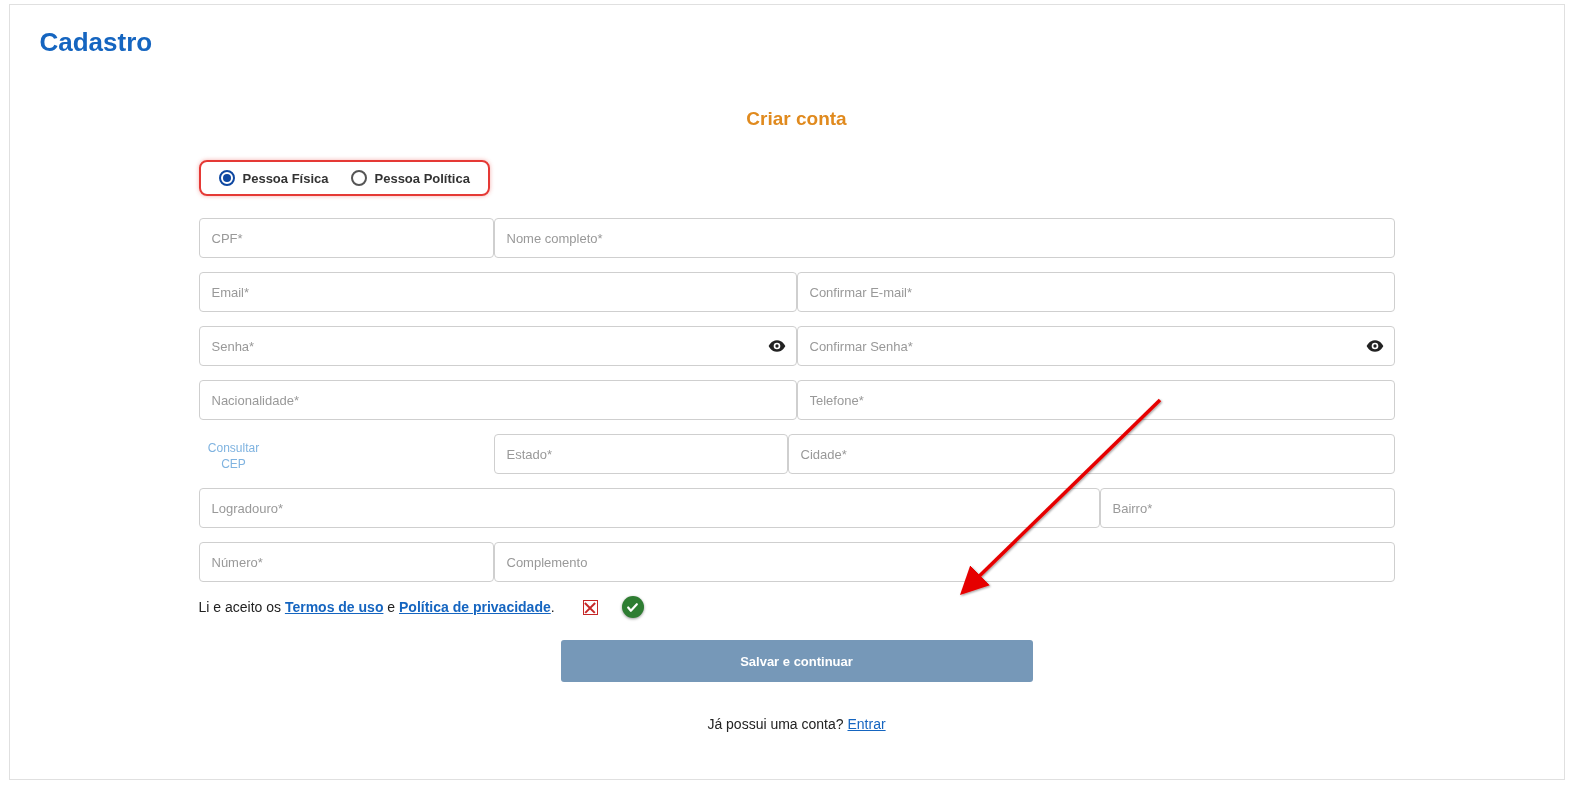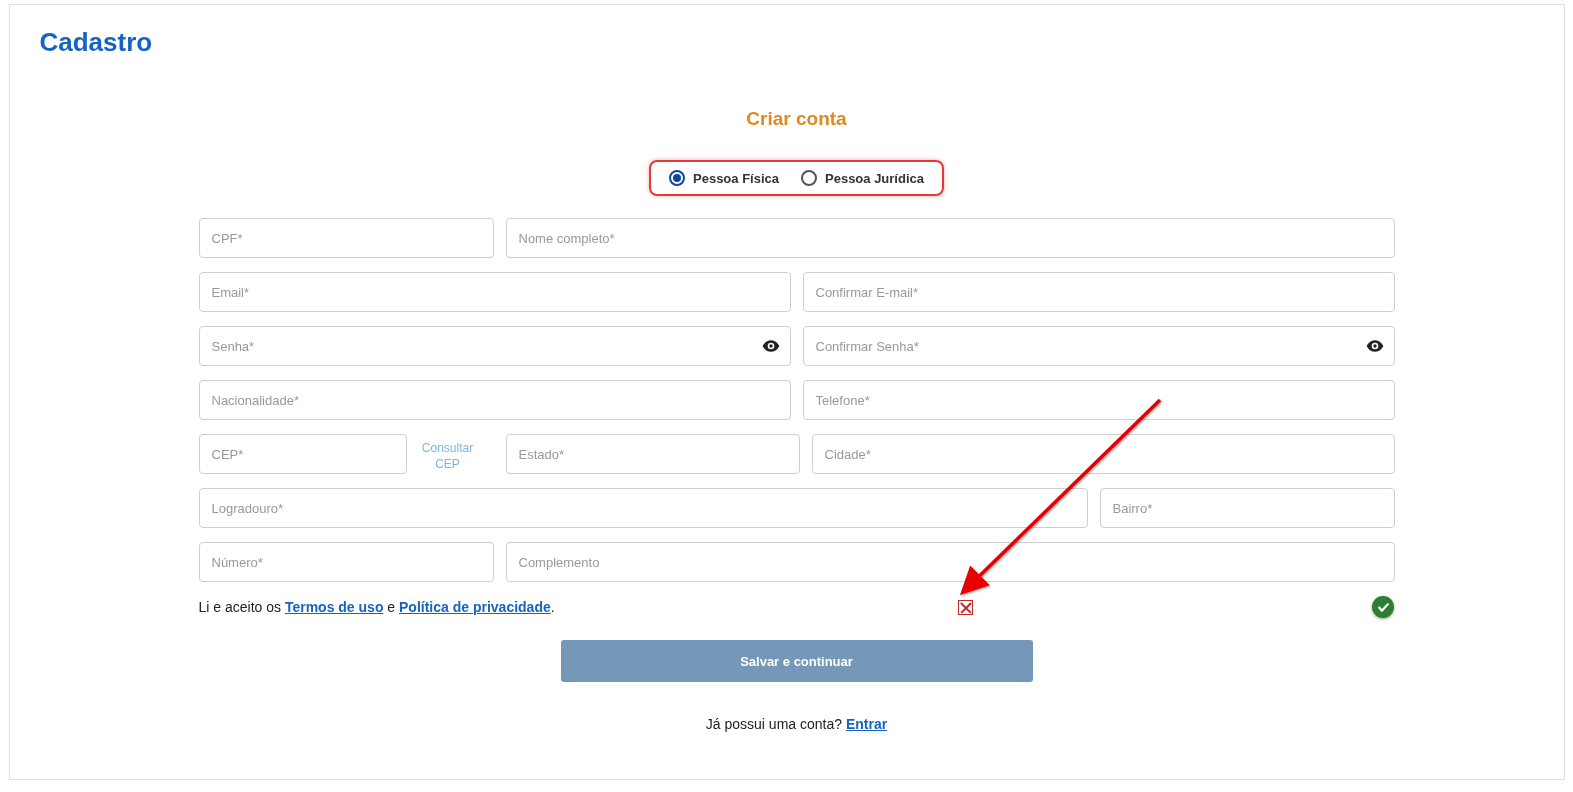--- a/index.html
+++ b/index.html
@@ -39,21 +39,21 @@
   .type-selector {
     border: 2px solid #e53935;
     border-radius: 8px;
     padding: 8px 18px;
     display: inline-flex;
     align-items: center;
     gap: 22px;
     margin-bottom: 22px;
     box-shadow: 0 0 4px rgba(229,57,53,0.4);
   }
-  .type-center { text-align:center; }
+  .type-center { text-align:left; }
   .radio-opt {
     display: inline-flex;
     align-items: center;
     gap: 8px;
     font-size: 13px;
     font-weight: 700;
     color: #333;
     cursor: pointer;
   }
   .radio-circle {
@@ -62,21 +62,20 @@
     border-radius: 50%;
     display:inline-flex;
     align-items:center; justify-content:center;
   }
   .radio-circle.unselected { border-color:#555; }
   .radio-dot {
     width:8px; height:8px; background:#0d47a1; border-radius:50%;
   }
   .row {
     display:flex;
-    gap:12px;
     margin-bottom:14px;
   }
   .input {
     flex:1;
     height:40px;
     border:1px solid #cfcfcf;
     border-radius:4px;
     padding:0 12px;
     font-size:13px;
     color:#333;
@@ -105,21 +104,21 @@
   .field-numero { width:295px; flex:none; }
   .field-bairro { width:295px; flex:none; }
   .field-estado-wrap { width:294px; flex:none; }
   .terms-row {
     text-align:center;
     font-size:14px;
     color:#222;
     margin-bottom:22px;
     display:flex;
     align-items:center;
-    justify-content:space-between;
+    justify-content:flex-start;
     gap:20px;
   }
   .terms-row a { color:#1565c0; text-decoration:underline; font-weight:700; }
   .chk-box {
     display:inline-block;
     width:15px; height:15px;
     border:1px solid #c62828;
     position:relative;
     margin-left:8px;
   }
@@ -147,21 +146,21 @@
     font-weight:700;
     border:none;
     border-radius:3px;
     cursor:pointer;
   }
   .login-row {
     text-align:center;
     font-size:14px;
     color:#222;
   }
-  .login-row a { color:#1565c0; text-decoration:underline; font-weight:700; }
+  .login-row a { color:#1565c0; text-decoration:underline; font-weight:400; }
 
   
   .arrow-svg {
     position:absolute;
     left:920px;
     top:385px;
     width:250px;
     height:240px;
     pointer-events:none;
   }
@@ -178,21 +177,21 @@
     <div class="type-center">
       <div class="type-selector">
         <label class="radio-opt">
           <span class="radio-circle">
               <span class="radio-dot"></span>
             </span>
           <span>Pessoa Física</span>
         </label>
         <label class="radio-opt">
           <span class="radio-circle unselected"></span>
-          <span>Pessoa Jurídica</span>
+          <span>Pessoa Política</span>
         </label>
       </div>
     </div>
 
     <div class="row">
       <input class="input field-cpf" placeholder="CPF*" style="">
       <input class="input" placeholder="Nome completo*" style="">
     </div>
 
     <div class="row">
@@ -219,21 +218,20 @@
       </div>
     </div>
 
     <div class="row">
       <input class="input" placeholder="Nacionalidade*" style="">
       <input class="input" placeholder="Telefone*" style="">
     </div>
 
     <div class="row">
       <div class="cep-group">
-        <input class="input" placeholder="CEP*" style="">
         <div class="cep-link">Consultar CEP</div>
       </div>
       <div class="field-estado-wrap">
         <input class="input" style="width: 100%;" placeholder="Estado*">
       </div>
       <input class="input" placeholder="Cidade*" style="">
     </div>
 
     <div class="row">
       <input class="input" placeholder="Logradouro*" style="">

